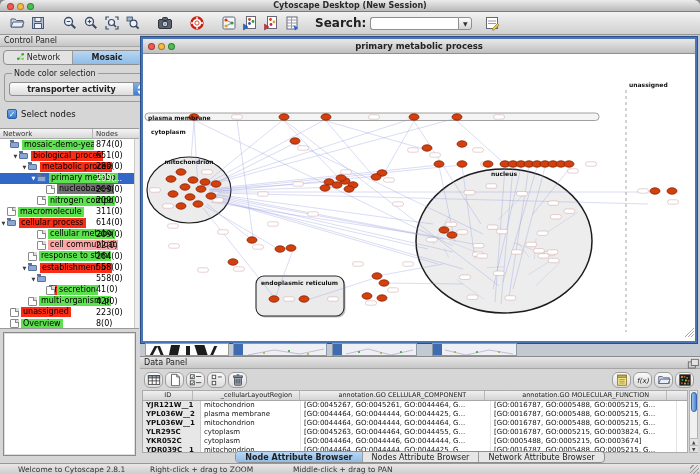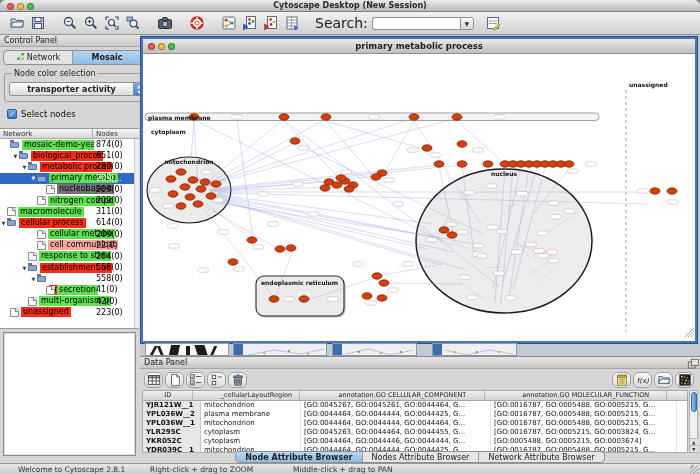--- a/index.html
+++ b/index.html
@@ -16,21 +16,21 @@
   .tl { position:absolute; top:2.5px; width:7px; height:7px; border-radius:50%; border:0.5px solid rgba(0,0,0,.3); }
   .tl.red { left:7px; background:#f25a52; } .tl.yel { left:17px; background:#f6bb41; } .tl.grn { left:27px; background:#49c04f; }
   .titlebar .wtitle { display:block; text-align:center; font-size:8px; font-weight:bold; color:#2a2a2a; line-height:12px; }
   
   .toolbar { position:absolute; left:0; top:12px; width:700px; height:23px;
     background: linear-gradient(#f2f2f2,#d0d0d0); border-bottom:1px solid #979797;
     display:flex; align-items:center; padding:0 6px; }
   .tbgroup { display:flex; align-items:center; margin-right:11px; }
   .tbtn { width:21px; height:20px; display:flex; align-items:center; justify-content:center; border-radius:3px; }
   .tbtn svg { width:16px; height:16px; }
-  .search-label { font-size:14px; color:#222; margin:0 4px 0 2px; }
+  .search-label { font-size:12px; color:#222; margin:0 4px 0 2px;font-weight:bold; }
   .search-wrap { display:flex; align-items:center; }
   .search-input { width:88px; height:13px; border:1px solid #8f8f8f; border-right:none; border-radius:3px 0 0 3px;
     font-size:8px; padding:0 3px; background:#fff; font-family:inherit; }
   .search-dd { width:14px; height:13px; border:1px solid #8f8f8f; border-radius:0 3px 3px 0;
     background:linear-gradient(#fdfdfd,#d6d6d6); font-size:6px; line-height:12px; text-align:center; color:#333; }
   
   .cpanel { position:absolute; left:0; top:35px; width:156px; height:428px; background:#d6d6d6; border-right:1px solid #8d8d8d; }
   .panel-header { height:12px; background:linear-gradient(#e6e6e6,#c6c6c6); border-bottom:1px solid #a6a6a6;
     font-size:8px; color:#222; padding-left:4px; line-height:12px; position:relative; }
   .panel-float { position:absolute; right:3px; top:1px; width:10px; height:10px; }
@@ -401,20 +401,26 @@
             <span class="tr-arrow"></span>
             <span class="tr-doc"></span>
             <span class="tr-chip" style="background: rgb(93, 225, 79);">multi-organism pro</span>
             <span class="tr-count">42(0)</span>
           </div>
           <div class="tree-row" style="padding-left: 3px;">
             <span class="tr-arrow"></span>
             <span class="tr-doc"></span>
             <span class="tr-chip" style="background: rgb(251, 44, 21);">unassigned</span>
             <span class="tr-count">223(0)</span>
+          </div>
+          <div class="tree-row" style="padding-left: 3px;">
+            <span class="tr-arrow"></span>
+            <span class="tr-doc"></span>
+            <span class="tr-chip" style="background: rgb(93, 225, 79);">Overview</span>
+            <span class="tr-count">8(0)</span>
           </div>
         </div>
       <div class="tree-scroll"></div>
     </div>
     <div class="birdeye"></div>
   </div>
 
   <div class="desktop">
     <div class="netwin">
       <div class="netwin-title">

